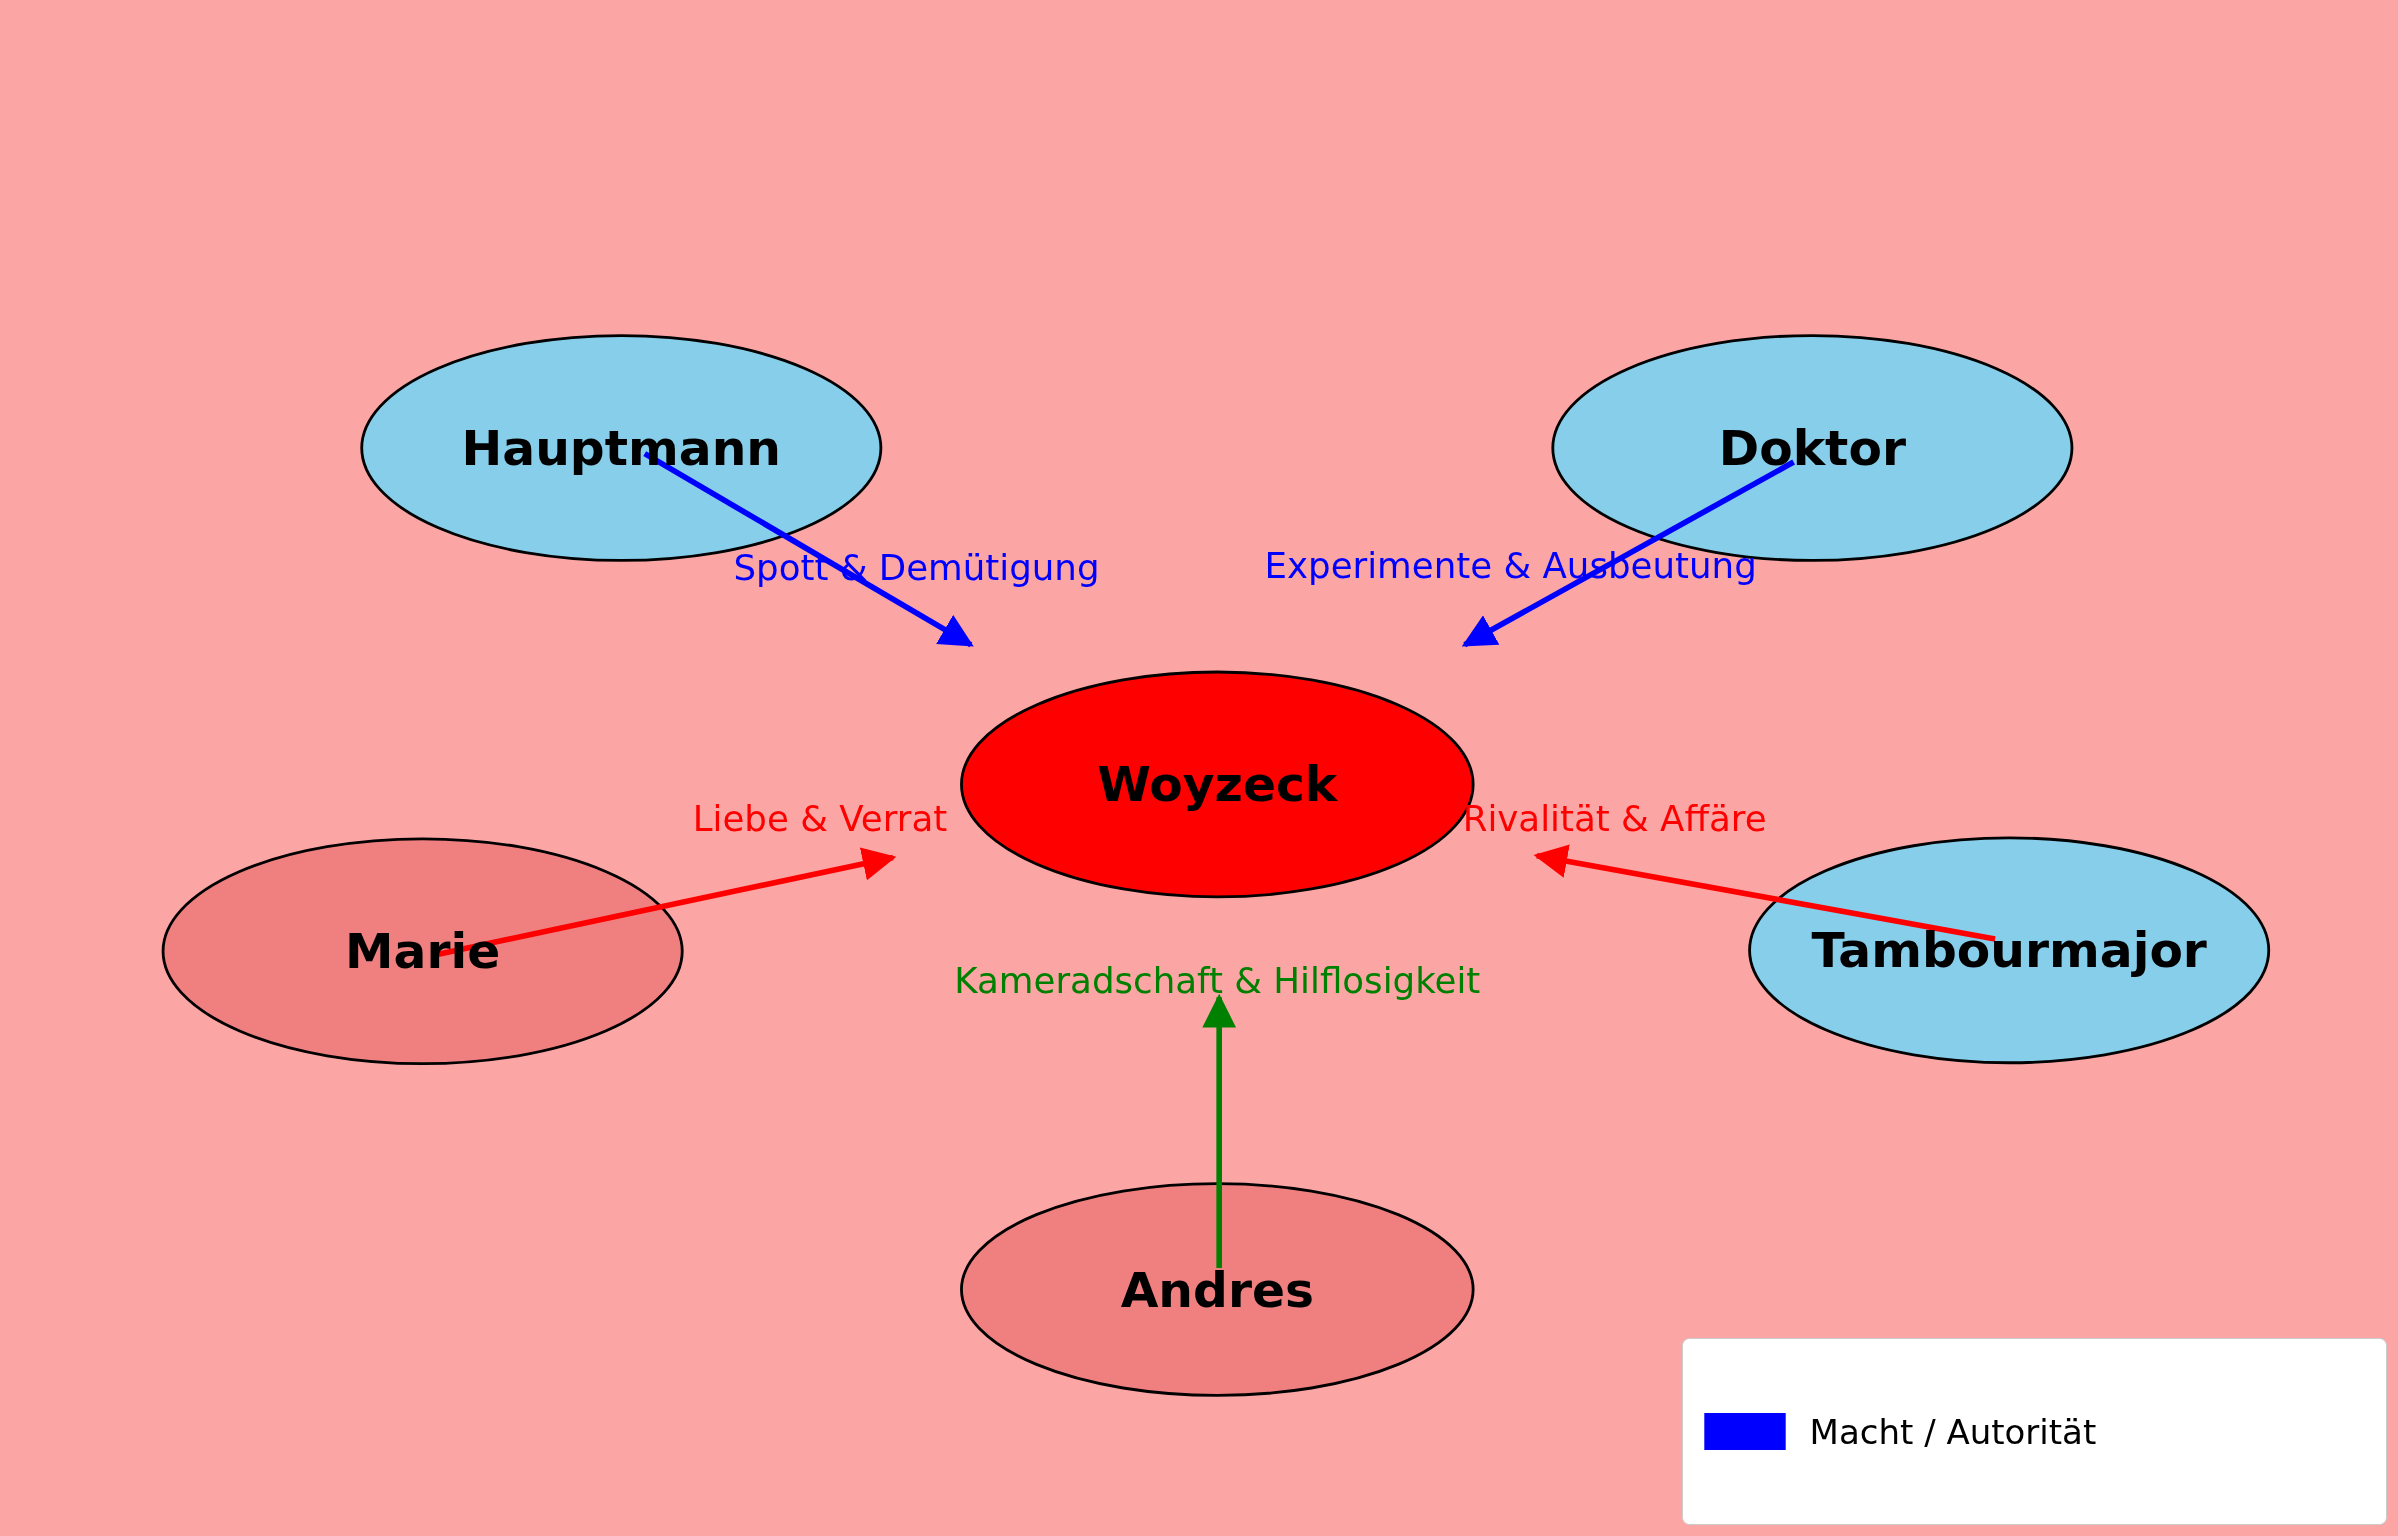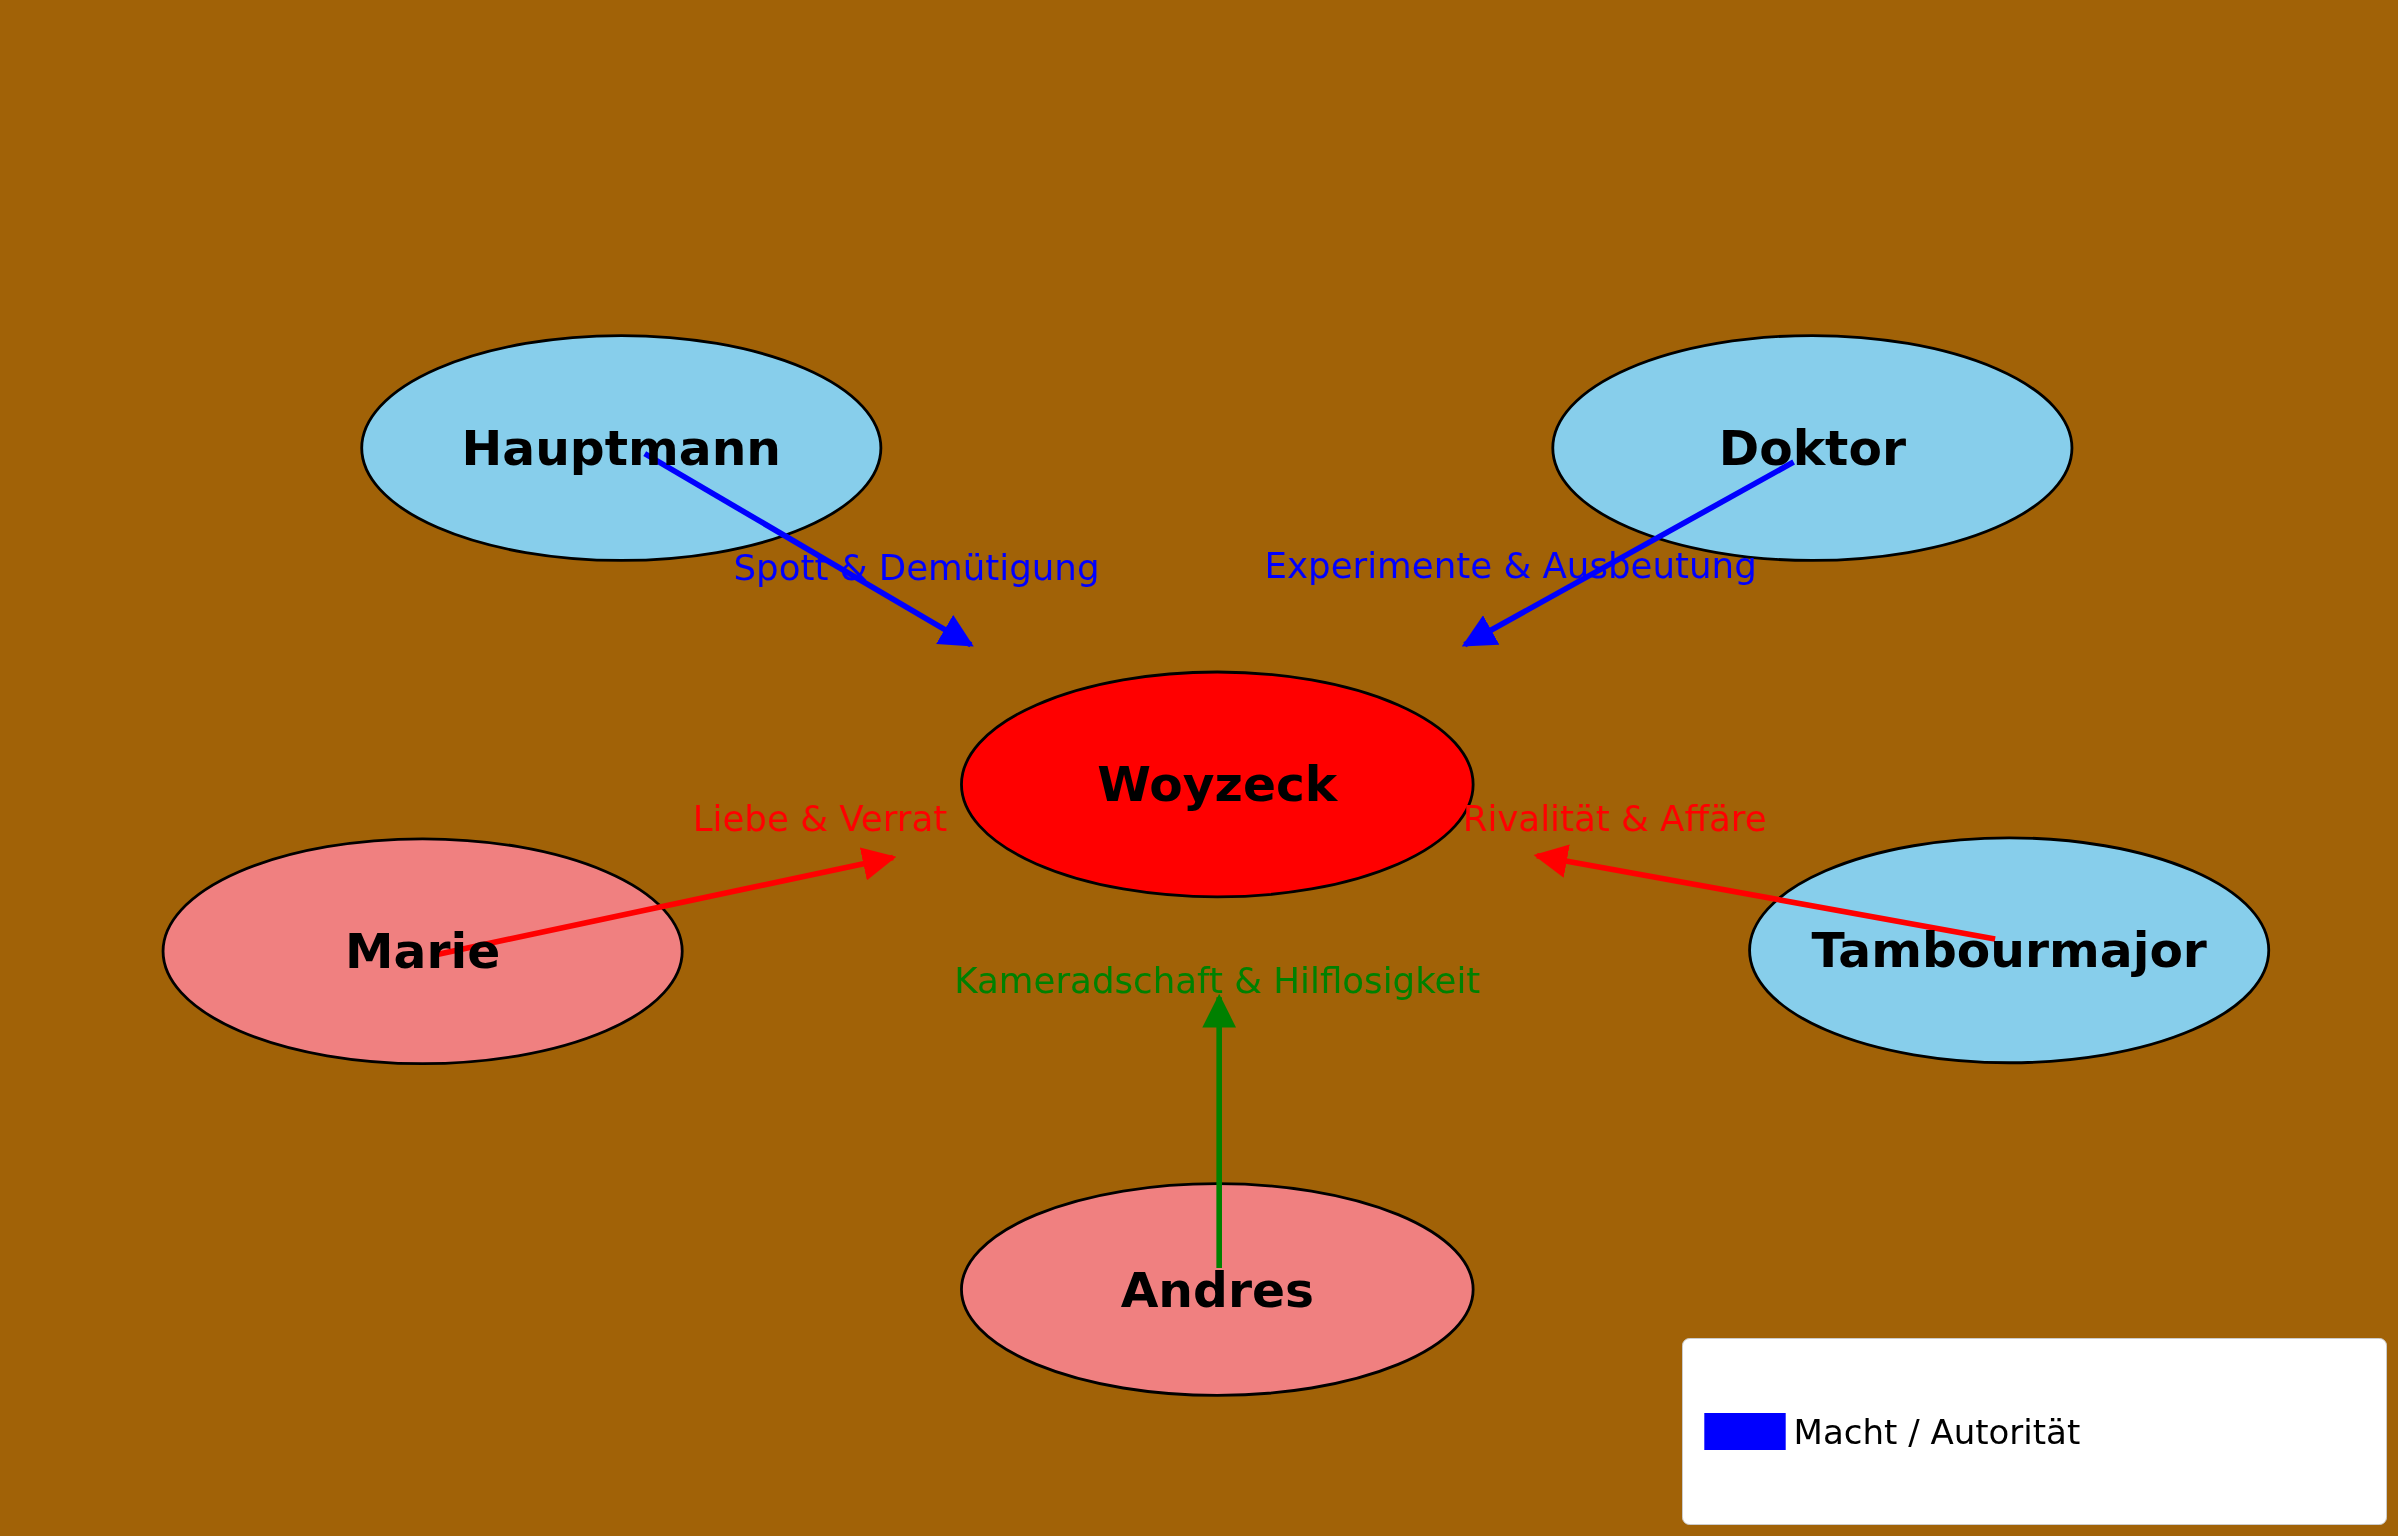--- a/index.html
+++ b/index.html
@@ -4,21 +4,21 @@
 <style>
   html, body {
     margin: 0;
     padding: 0;
     background: #ffffff;
   }
   .figure {
     position: relative;
     width: 2399px;
     height: 1537px;
-    background: #a16207;
+    background: #fca5a5;
     overflow: hidden;
     font-family: "DejaVu Sans", sans-serif;
   }
   .figure > svg {
     position: absolute;
     left: 0;
     top: 0;
   }
   .node-shape {
     stroke: #000000;
@@ -53,21 +53,21 @@
     border: 1.9px solid #cccccc;
     border-radius: 7.5px;
     display: flex;
     flex-direction: column;
     justify-content: space-around;
     padding: 11.2px 0;
   }
   .legend-row {
     display: flex;
     align-items: center;
-    gap: 8px;
+    gap: 24px;
     padding-left: 20.6px;
   }
   .legend-swatch {
     width: 82px;
     height: 37px;
     flex: 0 0 auto;
     display: block;
   }
   .legend-label {
     font-size: 34px;

